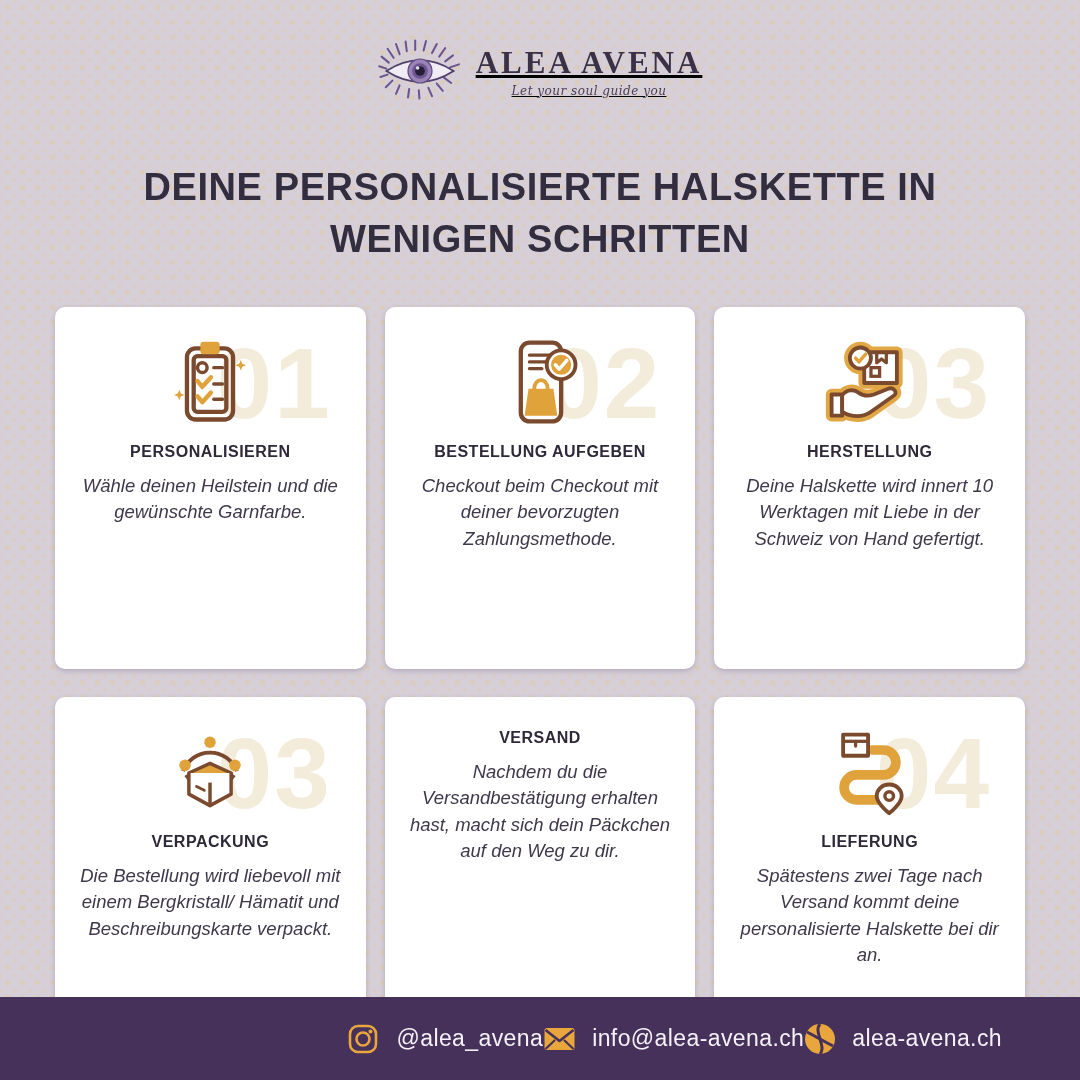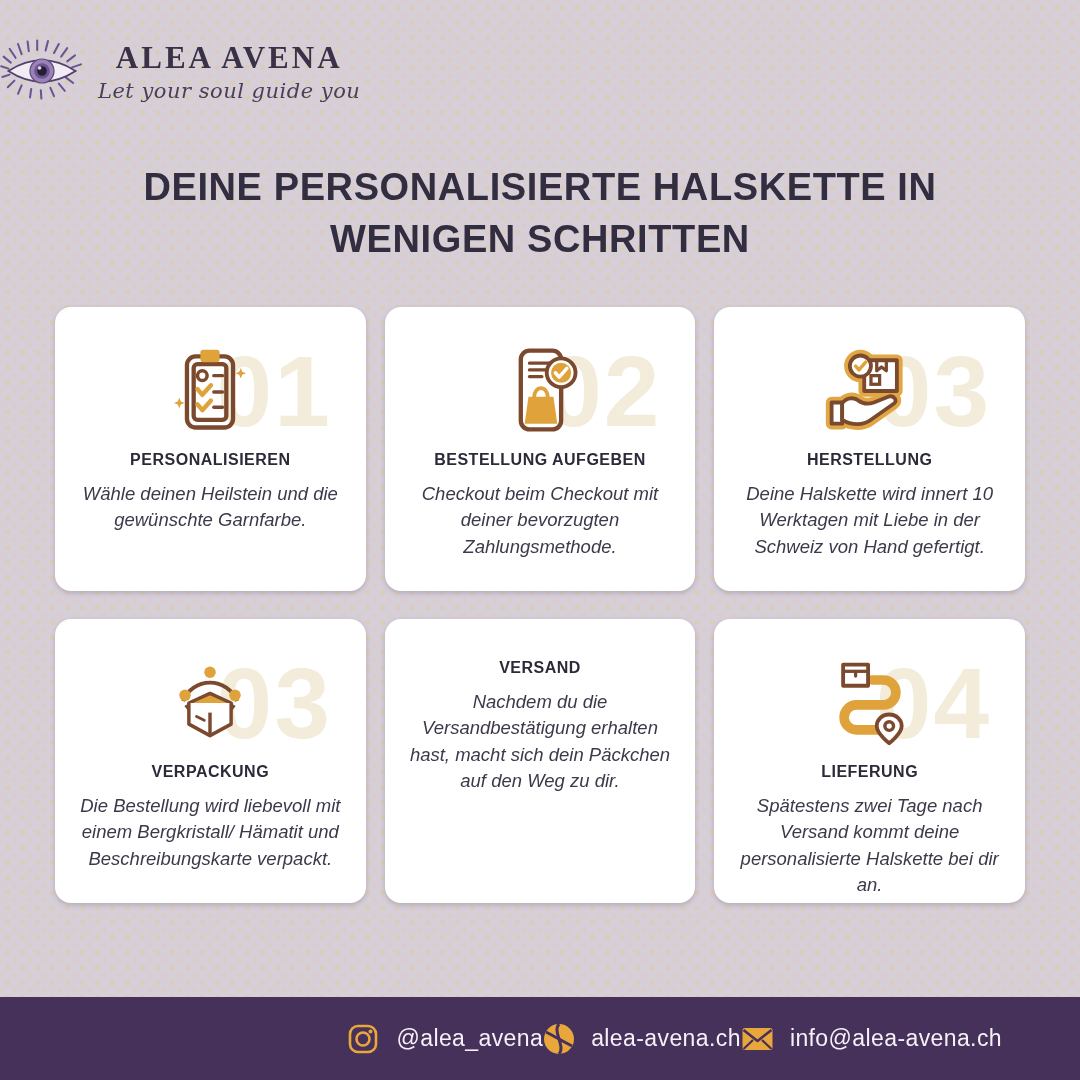--- a/index.html
+++ b/index.html
@@ -8,46 +8,46 @@
     width:1080px; height:1080px; position:relative; overflow:hidden;
     background-color:#d6cfd8;
     background-image:
       radial-gradient(rgba(223,201,167,0.50) 2.4px, rgba(223,201,167,0) 3.2px),
       radial-gradient(rgba(223,201,167,0.28) 2.0px, rgba(223,201,167,0) 2.8px);
     background-size:15px 15px, 15px 15px;
     background-position:0 0, 7px 8px;
     font-family:"Liberation Sans", sans-serif;
   }
   
-  .logo-row { display:flex; align-items:center; gap:14px; padding-top:38px; }
+  .logo-row { display:flex; align-items:center; justify-content:center; gap:14px; padding-top:38px;text-decoration:underline; }
   .brand-text { display:flex; flex-direction:column; align-items:center; }
   .brand-name {
     font-family:"Liberation Serif", serif; font-weight:700; font-size:31px;
     letter-spacing:3px; color:#3a3147;
   }
   .brand-tagline {
-    font-family:"DejaVu Serif", serif; font-style:italic; font-size:21px;
+    font-family:"DejaVu Serif", serif; font-style:italic; font-size:12px;
     color:#4a4056; margin-top:3px; letter-spacing:0.5px;
   }
   
   .main-title {
     margin:58px auto 0; text-align:center;
     font-size:38px; font-weight:800; line-height:1.36; letter-spacing:0.6px;
     color:#332d40;
   }
   
   .grid {
     position:absolute; top:307px; left:55px; width:970px;
     display:grid; grid-template-columns:repeat(3,1fr);
     column-gap:19px; row-gap:28px;
   }
   .card {
-    height:284px; background:#ffffff; border-radius:16px;
+    height:362px; background:#ffffff; border-radius:10px;
     box-shadow:0 2px 5px rgba(84,62,104,0.25);
-    padding-top:32px; text-align:center; position:relative;
+    padding-top:24px; text-align:center; position:relative;
   }
   .icon-zone { position:relative; height:104px; display:flex; align-items:center; justify-content:center; }
   .num {
     position:absolute; left:52%; top:50%; transform:translateY(-50%);
     font-size:100px; font-weight:800; color:#f3ecdb; line-height:1;
     letter-spacing:2px; z-index:0; user-select:none;
   }
   .icon-zone svg { position:relative; z-index:1; }
   .card h2 { margin:8px 0 0; font-size:16px; font-weight:700; letter-spacing:0.5px; color:#2e2939; }
   .card p  { margin:12px 17px 0; font-size:18.5px; line-height:1.42; color:#3e384a;font-style:italic; }
@@ -214,30 +214,30 @@
   <div class="footer">
     <div class="contact">
       <svg width="34" height="34" viewBox="0 0 34 34">
         <rect x="4" y="4" width="26" height="26" rx="8" fill="none" stroke="#e8a63d" stroke-width="2.6"></rect>
         <circle cx="17" cy="17" r="6.5" fill="none" stroke="#e8a63d" stroke-width="2.6"></circle>
         <circle cx="24.5" cy="9.5" r="2" fill="#e8a63d"></circle>
       </svg>
       <span>@alea_avena</span>
     </div>
     <div class="contact">
+      <svg width="33" height="28" viewBox="0 0 33 28">
+        <rect x="1.5" y="3" width="30" height="22" rx="2.5" fill="#e8a63d"></rect>
+        <path d="M2.5,5 L16.5,16 L30.5,5" fill="none" stroke="#453159" stroke-width="2.6" stroke-linejoin="round"></path>
+        <path d="M2.5,24 L12,15 M30.5,24 L21,15" stroke="#453159" stroke-width="2.2"></path>
+      </svg>
+      <span>info@alea-avena.ch</span>
+    </div>
+    <div class="contact">
       <svg width="32" height="32" viewBox="0 0 32 32">
         <circle cx="16" cy="16" r="15" fill="#e8a63d"></circle>
         <path d="M16,1 C9,9 23,23 16,31" fill="none" stroke="#453159" stroke-width="3"></path>
         <path d="M3,9 C11,13 21,19 29,23" fill="none" stroke="#453159" stroke-width="3"></path>
       </svg>
       <span>alea-avena.ch</span>
     </div>
-    <div class="contact">
-      <svg width="33" height="28" viewBox="0 0 33 28">
-        <rect x="1.5" y="3" width="30" height="22" rx="2.5" fill="#e8a63d"></rect>
-        <path d="M2.5,5 L16.5,16 L30.5,5" fill="none" stroke="#453159" stroke-width="2.6" stroke-linejoin="round"></path>
-        <path d="M2.5,24 L12,15 M30.5,24 L21,15" stroke="#453159" stroke-width="2.2"></path>
-      </svg>
-      <span>info@alea-avena.ch</span>
-    </div>
   </div>
 
 </div>
 
 </body></html>

